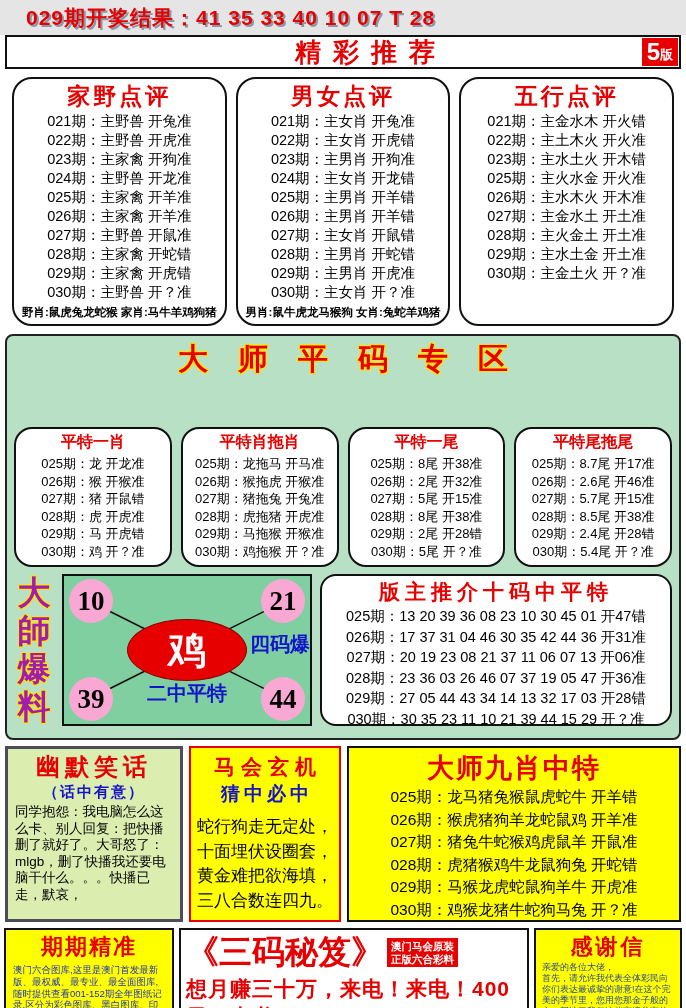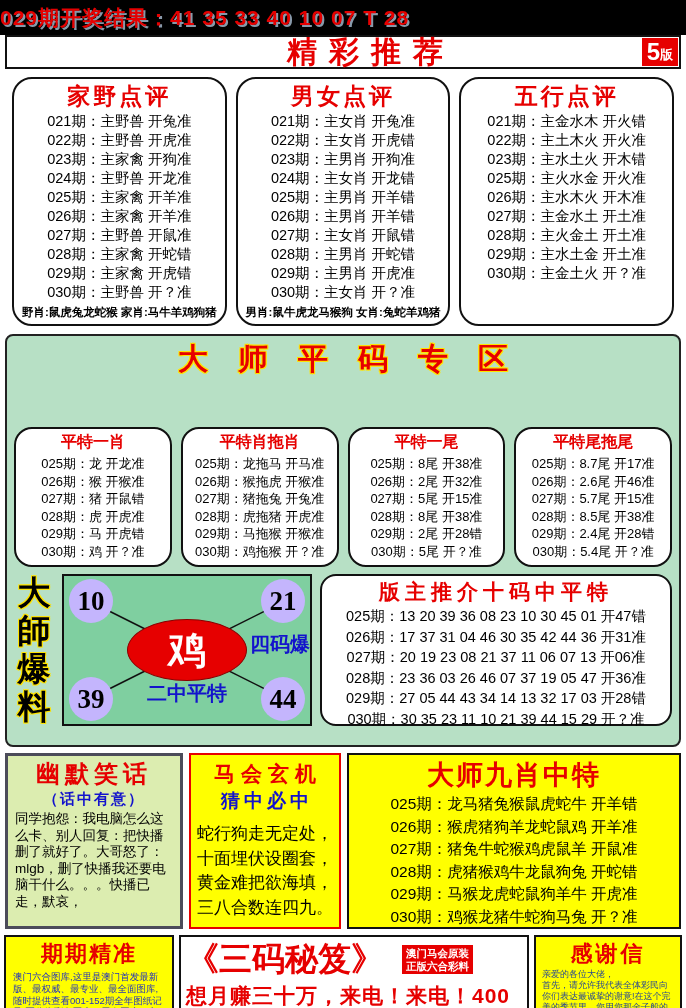--- a/index.html
+++ b/index.html
@@ -3,54 +3,54 @@
 <meta charset="utf-8">
 <style>
   * { margin:0; padding:0; box-sizing:border-box; }
   html,body { width:686px; }
   body {
     height:1008px; background:#ffffff; position:relative;
     font-family:"Liberation Sans", sans-serif; color:#000;
     overflow:hidden;
   }
   
-  .top-strip { height:35px; background:#000000; display:flex; align-items:center; }
+  .top-strip { height:35px; background:#e5e5e5; display:flex; align-items:center; padding-left:26px; }
   .top-strip .txt { font-size:21px; font-weight:bold; color:#e60000; letter-spacing:1px;
     text-shadow:2px 2px 0 #8899aa; font-family:"Liberation Sans",sans-serif; }
   
   .banner { margin:0 5px; border:2px solid #111; background:#fff; height:34px;
     display:flex; align-items:center; position:relative; }
-  .banner-title { flex:1; text-align:center; color:#e60000; font-size:30px; font-weight:bold; letter-spacing:12px; text-indent:12px;padding-left:44px; }
+  .banner-title { flex:1; text-align:center; color:#e60000; font-size:26px; font-weight:bold; letter-spacing:12px; text-indent:12px;padding-left:44px; }
   .banner-badge { position:absolute; right:1px; top:1px; bottom:1px; background:#e60000; color:#fff;
     display:flex; align-items:center; padding:0 5px; font-weight:bold; }
   .badge-num { font-size:24px; line-height:24px; }
   .badge-suffix { font-size:13px; margin-top:6px; }
   
   .columns { display:flex; gap:9px; padding:8px 12px 4px; }
   .col { flex:1; border:2px solid #111; border-radius:20px; background:#fff; text-align:center; padding:2px 0 4px; min-height:224px; }
   .col-title { color:#e60000; font-size:23px; font-weight:bold; font-family:Liberation Mono, monospace; letter-spacing:3px; }
   .col .row { font-size:14.5px; line-height:19px; color:#000; white-space:nowrap; }
   .col-footer { font-size:11.5px; font-weight:bold; margin-top:3px; white-space:nowrap; }
   
-  .pingma { margin:4px 5px 0; background:#b7e0c5; border:2px solid #222; border-radius:8px; padding:3px 7px 19px; }
+  .pingma { margin:4px 5px 0; background:#b7e0c5; border:2px solid #222; border-radius:8px; padding:3px 7px 12px; }
   .pingma-title { text-align:center; color:#e60000; font-size:30px; font-weight:bold;
     letter-spacing:30px; text-indent:30px; line-height:40px;
     text-shadow:1px 1px 0 #ffe400,-1px -1px 0 #ffe400,1px -1px 0 #ffe400,-1px 1px 0 #ffe400; }
   .pingma-boxes { display:flex; gap:9px; }
   .pbox { flex:1; background:#fff; border:2px solid #111; border-radius:18px; text-align:center; padding:3px 0 5px; min-height:130px;margin-top:48px; }
   .pbox-title { color:#e60000; font-weight:bold; font-size:16px; font-family:"Liberation Serif",serif; margin-bottom:2px; }
   .pbox .row { font-size:13px; line-height:17.5px; white-space:nowrap; }
   
   .baoliao-row { display:flex; gap:8px; margin-top:7px; align-items:stretch; height:152px; }
-  .baoliao-title { width:40px; font-size:33px; font-weight:bold; color:#000000; line-height:38px;
+  .baoliao-title { width:40px; font-size:33px; font-weight:bold; color:#a21caf; line-height:38px;
     word-break:break-all; text-align:center;
     text-shadow:1px 1px 0 #ffe400,-1px -1px 0 #ffe400,1px -1px 0 #ffe400,-1px 1px 0 #ffe400; }
   .baoliao-box { width:250px; background:#7fcfa0; border:2px solid #111; position:relative; }
   .baoliao-box svg { position:absolute; left:0; top:0; width:100%; height:100%; }
-  .circ { position:absolute; width:44px; height:44px; border-radius:50%; background:#c4b5fd;
+  .circ { position:absolute; width:44px; height:44px; border-radius:50%; background:#f9a8d4;
     color:#000; font-size:27px; font-weight:bold; display:flex; align-items:center; justify-content:center; font-family:"Liberation Serif",serif; }
   .c0 { left:5px; top:3px; } .c1 { right:5px; top:3px; } .c2 { left:5px; bottom:3px; } .c3 { right:5px; bottom:3px; }
   .ellipse { position:absolute; left:50%; top:50%; transform:translate(-50%,-50%); width:120px; height:62px;
     background:#e60000; border-radius:50%; display:flex; align-items:center; justify-content:center;
     color:#fff; font-size:38px; font-weight:bold; border:1px solid #8a0000; }
   .lab-top { position:absolute; top:17px; left:0; right:0; text-align:right; color:#1313cc; font-weight:bold; font-size:20px;margin-top:38px; }
   .lab-bottom { position:absolute; bottom:17px; left:0; right:0; text-align:center; color:#1313cc; font-weight:bold; font-size:20px; }
   .tuijie { flex:1; background:#fff; border:2px solid #111; border-radius:16px; padding:2px 4px; }
   .tuijie-title { text-align:center; color:#e60000; font-size:21px; font-weight:bold; letter-spacing:5px; }
   .tuijie .row { font-size:14.5px; line-height:20.5px; text-align:center; white-space:nowrap; }
@@ -69,21 +69,21 @@
   .jiuxiao-title { color:#e60000; font-size:27px; font-weight:bold; letter-spacing:2px; }
   .jiuxiao .row { font-size:15.5px; line-height:22.5px; white-space:nowrap; }
   
   .bottom-row { display:flex; gap:5px; margin:6px 4px 0; height:142px; }
   .jingzhun { width:170px; background:#ffff00; border:2px solid #111; padding:2px 7px; overflow:hidden; }
   .jingzhun-title { text-align:center; color:#e60000; font-size:22px; font-weight:bold; letter-spacing:2px; }
   .jingzhun-body { color:#2233bb; font-size:9.5px; line-height:11.8px; margin-top:2px; }
   .sanma { flex:1; background:#fff; border:2px solid #111; padding:0 5px; overflow:hidden; }
   .sanma-titlerow { display:flex; align-items:center; }
   .sanma-title { color:#e60000; font-size:33px; font-weight:bold; font-family:"Liberation Serif",serif; white-space:nowrap; }
-  .sanma-badge { background:#e60000; color:#fff; font-size:10.5px; line-height:12.5px; padding:2px 4px; font-weight:bold; margin-left:18px; white-space:nowrap; }
+  .sanma-badge { background:#e60000; color:#fff; font-size:10.5px; line-height:12.5px; padding:2px 4px; font-weight:bold; margin-left:3px; white-space:nowrap; }
   .sanma-sub { color:#e60000; font-size:21px; font-weight:bold; letter-spacing:1px; }
   .sanma-body { font-size:12.5px; font-weight:bold; line-height:16.5px; text-indent:2em; letter-spacing:1px; }
   .thanks { width:148px; background:#ffff00; border:2px solid #111; padding:2px 6px; overflow:hidden; }
   .thanks-title { text-align:center; color:#e60000; font-size:22px; font-weight:bold; letter-spacing:3px; }
   .thanks-body { color:#2b4a8f; font-size:9px; line-height:11px; white-space:pre-line; }
 </style>
 </head>
 <body>
 
 <div class="top-strip">

